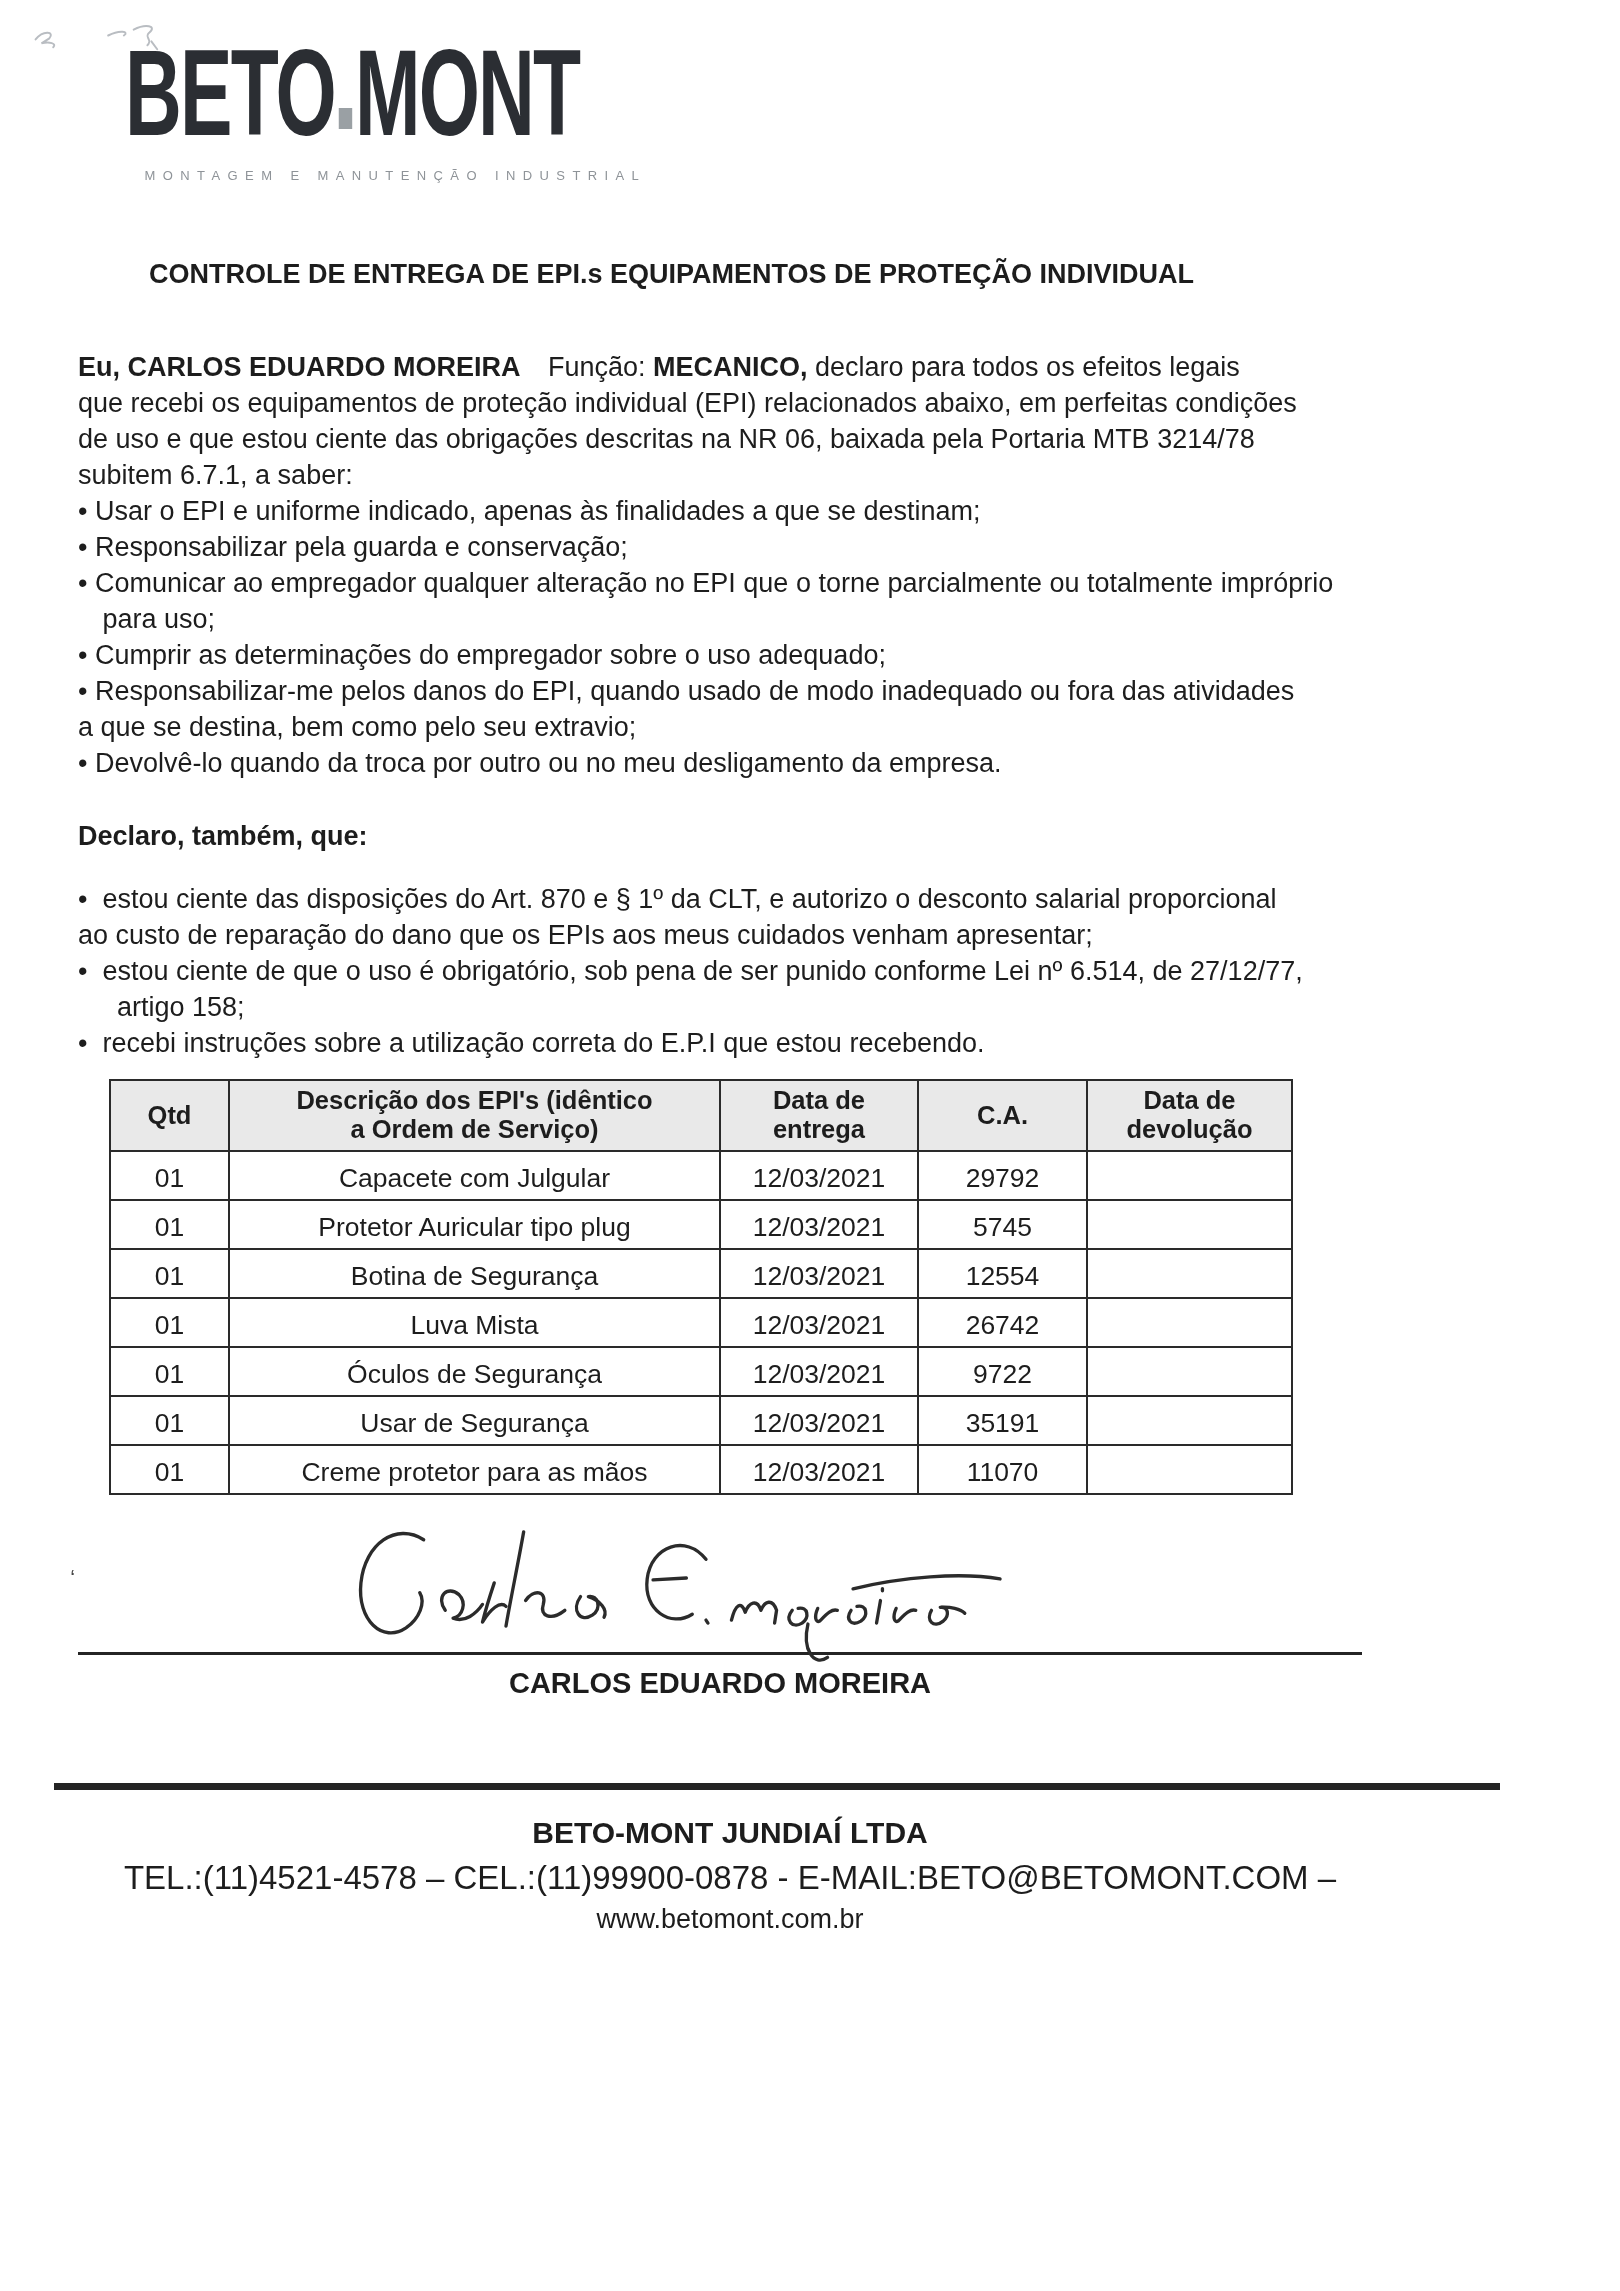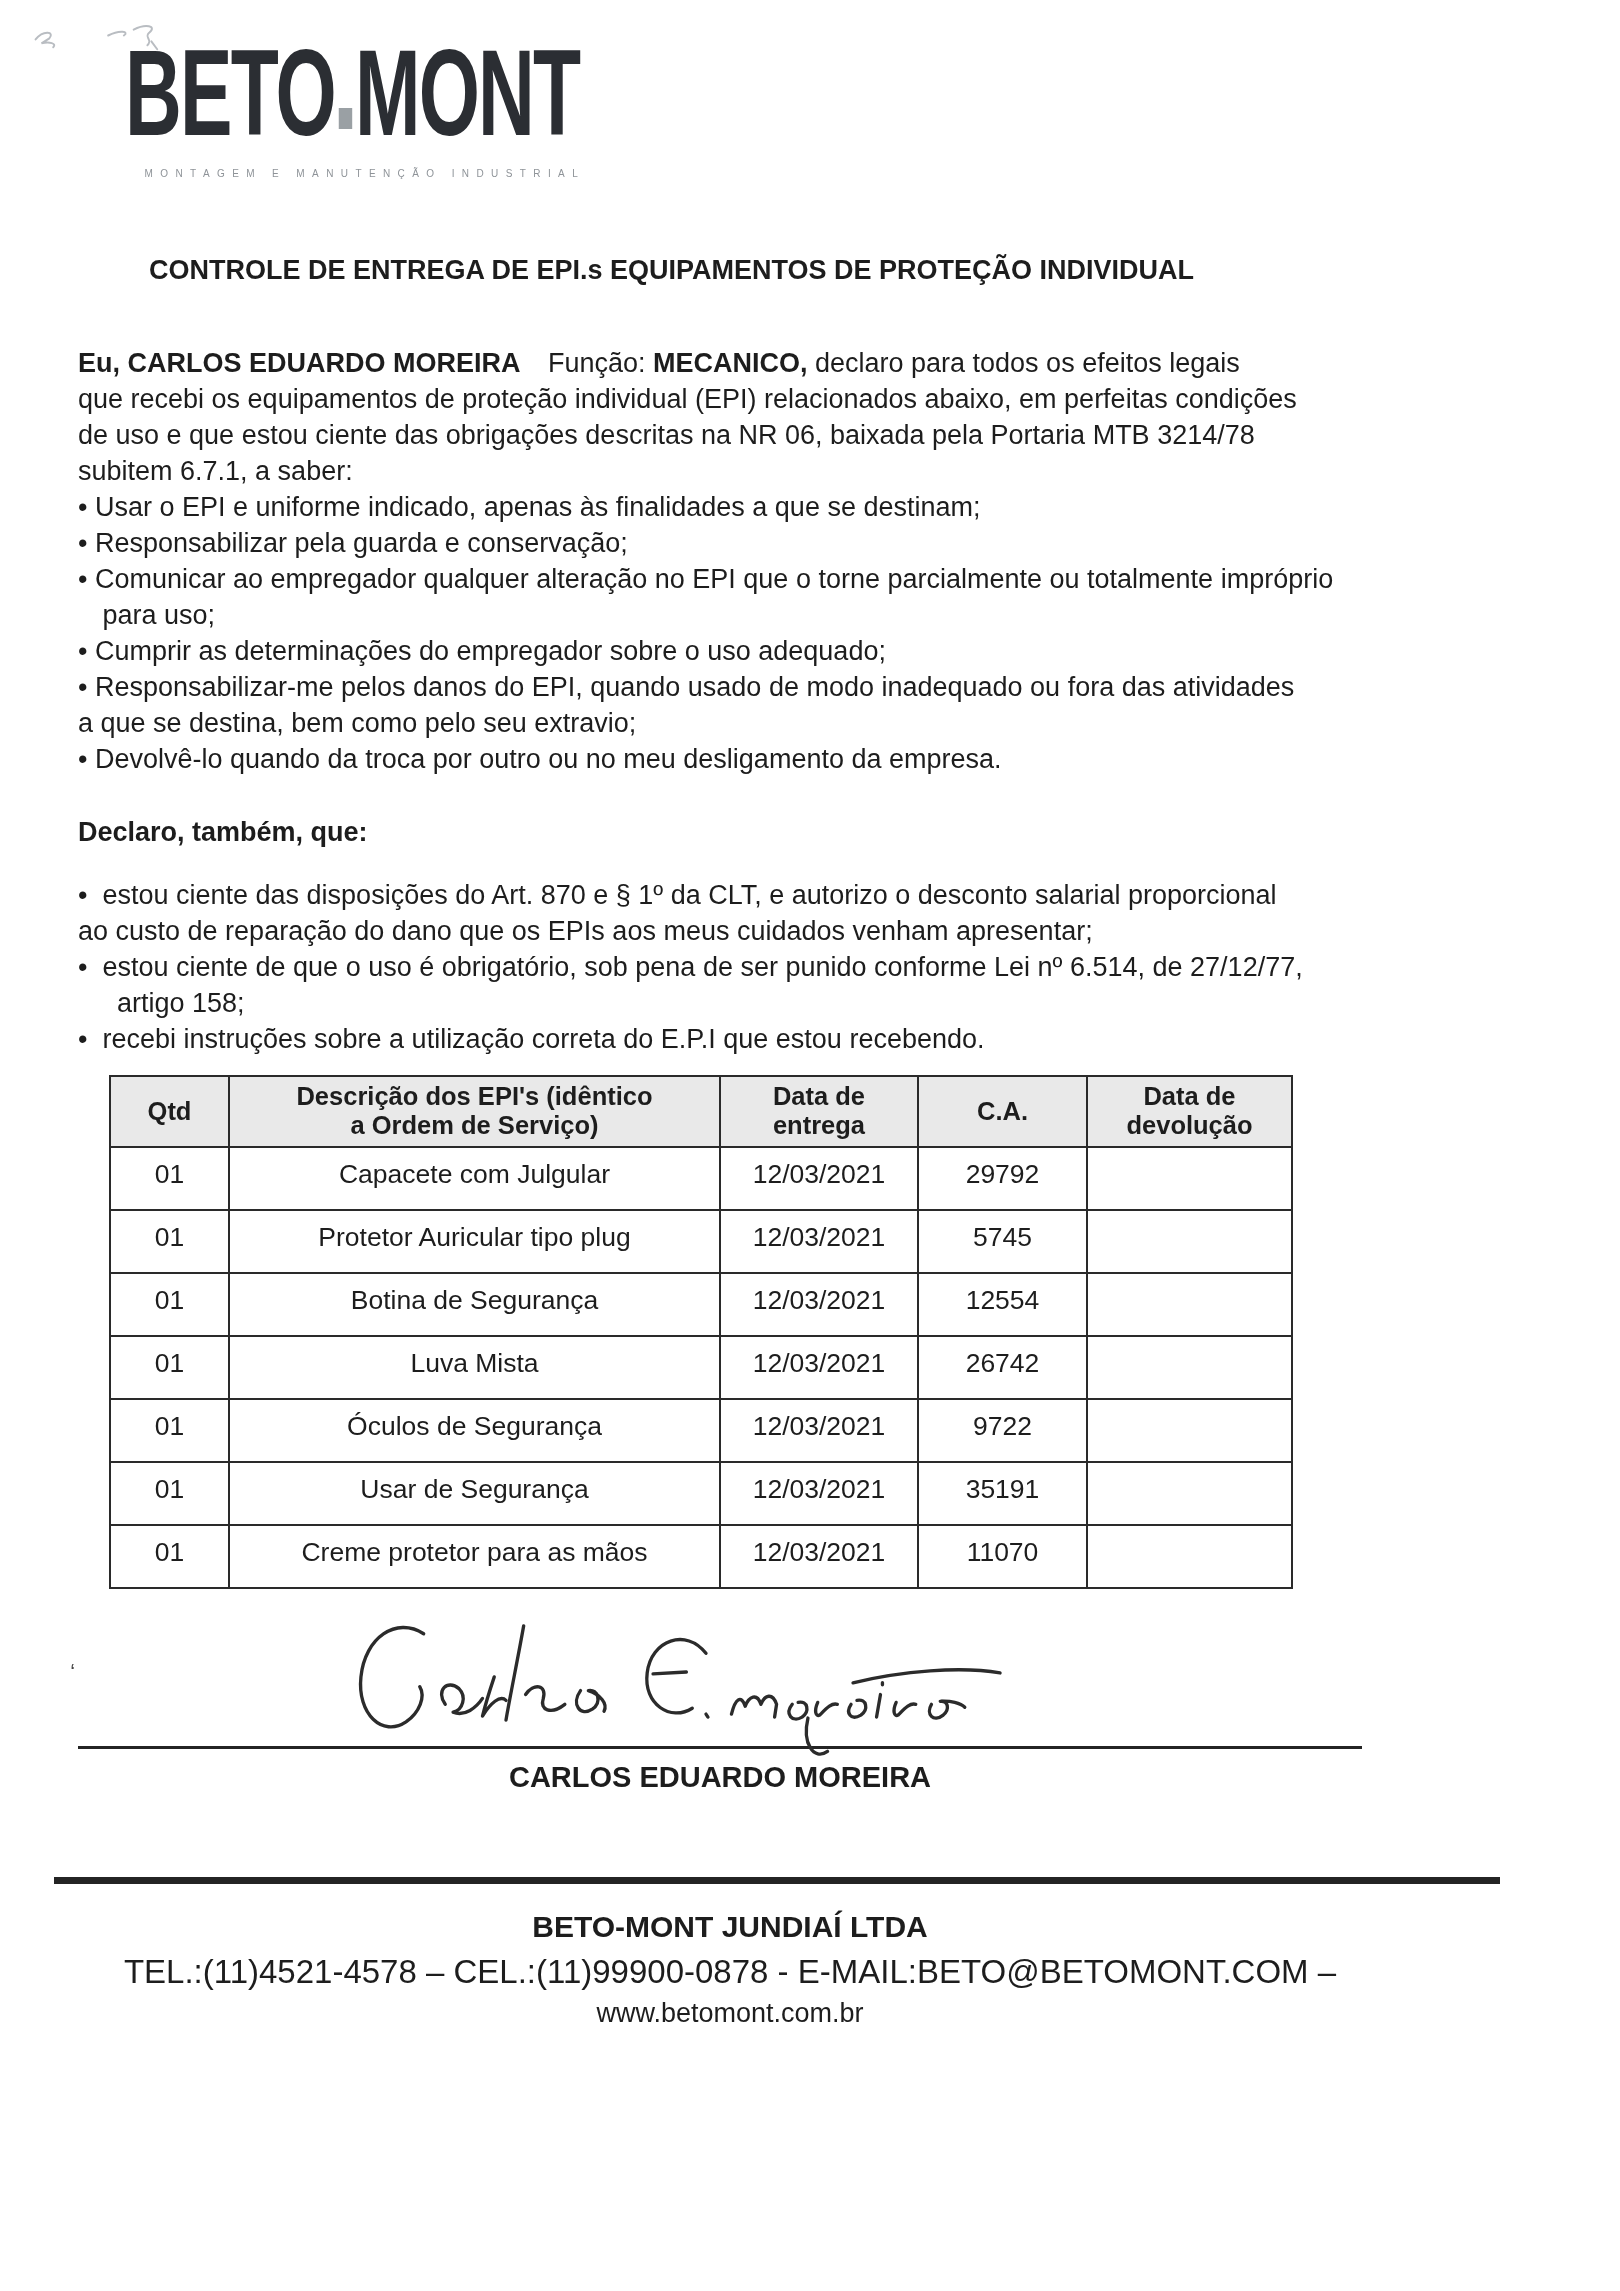--- a/index.html
+++ b/index.html
@@ -14,21 +14,21 @@
   .brand{
     font-size:123px;font-weight:bold;color:#2b2e33;line-height:0.95;
     letter-spacing:-2.9px;transform:scaleX(0.64);transform-origin:left center;
     white-space:nowrap;
   }
   .brand .logo-dot{
     display:inline-block;width:21.6px;height:21.6px;background:#9aa0a4;
     margin:0 3.9px 5.9px 5.9px;vertical-align:baseline;
   }
   .tagline{
-    margin:15.7px 0 0 19.6px;font-size:10px;letter-spacing:7.4px;
+    margin:15.7px 0 0 19.6px;font-size:13px;letter-spacing:7.4px;
     color:#8e9398;white-space:nowrap;
   }
   
   .content{padding:0 137px 0 78px;font-size:27px;line-height:36px;}
   .doc-title{
     margin:73px 0 0 71px;font-weight:bold;font-size:27px;white-space:pre;
   }
   .intro{margin-top:57px;}
   .tline{white-space:pre;}
   .b{font-weight:bold;}
@@ -44,21 +44,21 @@
   }
   table.epi th, table.epi td{border:2px solid #2a2a2a;}
   table.epi{border:2.9px solid #2a2a2a;}
   table.epi th{
     background:#e9e9e9;font-weight:bold;font-size:25.5px;line-height:29px;
     white-space:pre-line;text-align:center;vertical-align:middle;
     padding:5.9px 3.9px;height:51px;box-sizing:border-box;
   }
   table.epi td{
     text-align:center;vertical-align:top;padding:7.8px 3.9px 0 3.9px;
-    height:63px;box-sizing:border-box;white-space:pre;
+    height:49px;box-sizing:border-box;white-space:pre;
   }
   
   .date-line{margin-top:94px;white-space:pre;}
   .sig-area{
     position:relative;margin-top:49px;height:108px;width:1284px;
     border-bottom:3.9px solid #242424;
   }
   .quote-tick{position:absolute;left:-7.8px;top:15.7px;font-size:21.6px;color:#444;}
   .sig-svg{position:absolute;left:230px;bottom:-33px;}
   .sig-name{

